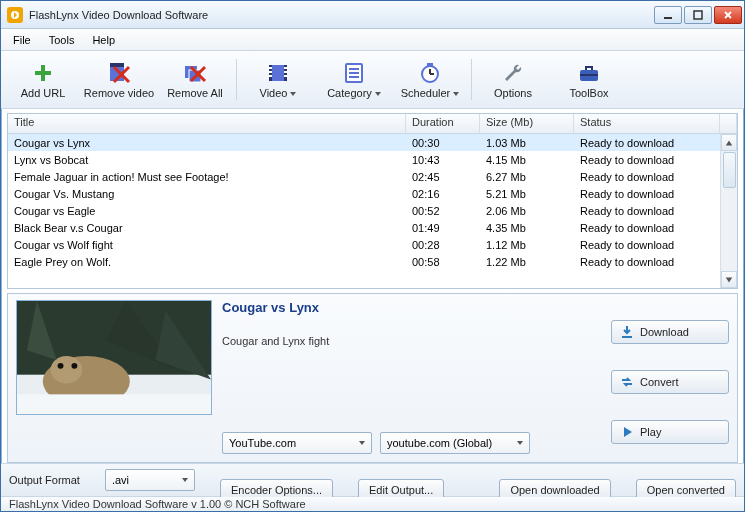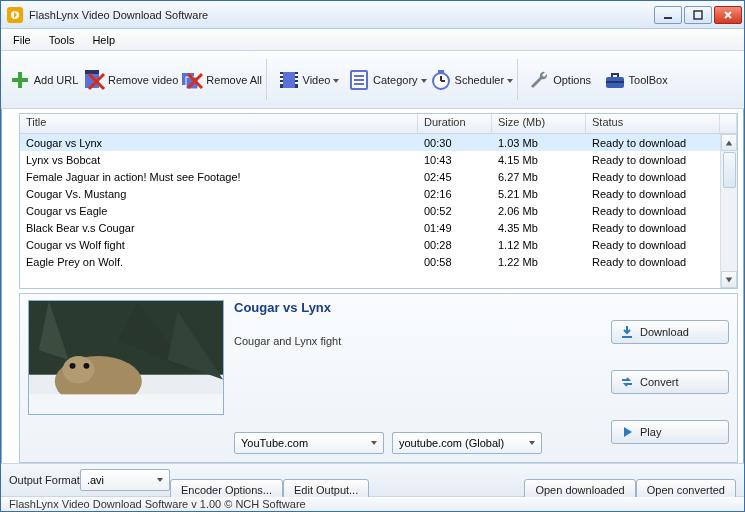--- a/index.html
+++ b/index.html
@@ -9,27 +9,27 @@
 .titlebar .app-icon { width: 16px; height: 16px; background: #f0a500; border-radius: 3px; margin-right: 6px; display: flex; align-items: center; justify-content: center; }
 .titlebar .app-icon svg { width: 10px; height: 10px; }
 .titlebar .title { flex: 1; color: #222; }
 .win-btns { display: flex; gap: 2px; }
 .win-btn { width: 28px; height: 18px; border: 1px solid #7a9bbd; background: linear-gradient(#f4f9ff,#d6e6f5); border-radius: 2px; display: flex; align-items: center; justify-content: center; cursor: pointer; }
 .win-btn.close { background: linear-gradient(#f48a7a,#d43a1f); border-color: #a02a18; }
 .win-btn svg { width: 10px; height: 10px; }
 .menubar { height: 22px; background: linear-gradient(#fdfdfd,#eef2f6); border-bottom: 1px solid #c9d6e3; display: flex; align-items: center; padding: 0 4px; gap: 2px; }
 .menubar .mi { padding: 2px 8px; cursor: pointer; text-align: center; }
 .toolbar { height: 58px; background: linear-gradient(#fbfdff,#e7eef7); border-bottom: 1px solid #c9d6e3; display: flex; align-items: stretch; padding: 2px 4px; }
-.tbtn { display: flex; align-items: center; justify-content: center; min-width: 76px; gap: 2px; cursor: pointer; border: 1px solid transparent; border-radius: 3px; }
+.tbtn { display: flex; flex-direction: column; align-items: center; justify-content: center; min-width: 76px; gap: 2px; cursor: pointer; border: 1px solid transparent; border-radius: 3px; }
 .tbtn .ic { width: 24px; height: 24px; display: flex; align-items: center; justify-content: center; }
 .tbtn .lbl { color: #222; white-space: nowrap; }
 .tbtn .caret { position: relative; }
 .dd-caret { width: 0; height: 0; border-left: 3px solid transparent; border-right: 3px solid transparent; border-top: 4px solid #555; margin-left: 3px; display: inline-block; vertical-align: middle; }
 .tsep { width: 1px; margin: 6px 3px; background: #c9d6e3; }
-.main { flex: 1; display: flex; flex-direction: column; padding: 4px 6px 0 18px; gap: 4px; min-height: 0; }
+.main { flex: 1; display: flex; flex-direction: column; padding: 4px 6px 0 6px; gap: 4px; min-height: 0; }
 .list-wrap { border: 1px solid #b5c9dc; background: #fff; display: flex; flex-direction: column; height: 176px; }
 .list-header { display: flex; background: linear-gradient(#fbfdff,#e9eff6); border-bottom: 1px solid #c9d6e3; height: 20px; }
 .list-header .col, .row .cell { padding: 2px 6px; overflow: hidden; white-space: nowrap; text-overflow: ellipsis; }
 .list-header .col { border-right: 1px solid #d6dfe8; cursor: pointer; color: #333; }
 .col-title, .cell-title { flex: 0 0 398px; }
 .col-dur, .cell-dur { flex: 0 0 74px; }
 .col-size, .cell-size { flex: 0 0 94px; }
 .col-status, .cell-status { flex: 1; }
 .col-scroll { flex: 0 0 17px; border-right: none; }
 .list-body { flex: 1; overflow: hidden; position: relative; display: flex; }
@@ -47,21 +47,21 @@
 .detail-mid { flex: 1; display: flex; flex-direction: column; gap: 6px; min-width: 0; }
 .detail-title { color: #1a3e8c; font-size: 13px; font-weight: bold; }
 .detail-desc { color: #333; margin-top: 14px; }
 .detail-mid .spacer { flex: 1; }
 .selects { display: flex; gap: 8px; }
 .select { height: 22px; border: 1px solid #9bb3cb; background: linear-gradient(#fff,#eef2f6); border-radius: 2px; display: flex; align-items: center; padding: 0 6px; cursor: pointer; gap: 4px; min-width: 150px; }
 .select .val { flex: 1; }
 .side-btns { display: flex; flex-direction: column; gap: 6px; width: 118px; }
 .btn { height: 24px; border: 1px solid #9bb3cb; background: linear-gradient(#fdfdfd,#e4ebf3); border-radius: 3px; display: flex; align-items: center; padding: 0 8px; cursor: pointer; gap: 6px; color: #222; margin-top: 20px; }
 .btn .bi { width: 14px; height: 14px; display: flex; align-items: center; justify-content: center; }
-.bottombar { height: 34px; background: linear-gradient(#f4f8fc,#e4ebf3); border-top: 1px solid #c9d6e3; border-bottom: 1px solid #c9d6e3; display: flex; align-items: center; padding: 0 8px; gap: 0; }
+.bottombar { height: 34px; background: linear-gradient(#f4f8fc,#e4ebf3); border-top: 1px solid #c9d6e3; border-bottom: 1px solid #c9d6e3; display: flex; align-items: center; padding: 0 8px; gap: 25px; }
 .bottombar .lbl { color: #222; }
 .bottombar .btn { height: 22px; padding: 0 10px; }
 .bottombar .spacer { flex: 1; }
 .statusbar { height: 14px; background: linear-gradient(#fafcfe,#e9eff6); display: flex; align-items: center; padding: 0 8px; color: #333; }
 </style>
 </head>
 <body>
 
 <div class="window">
 

